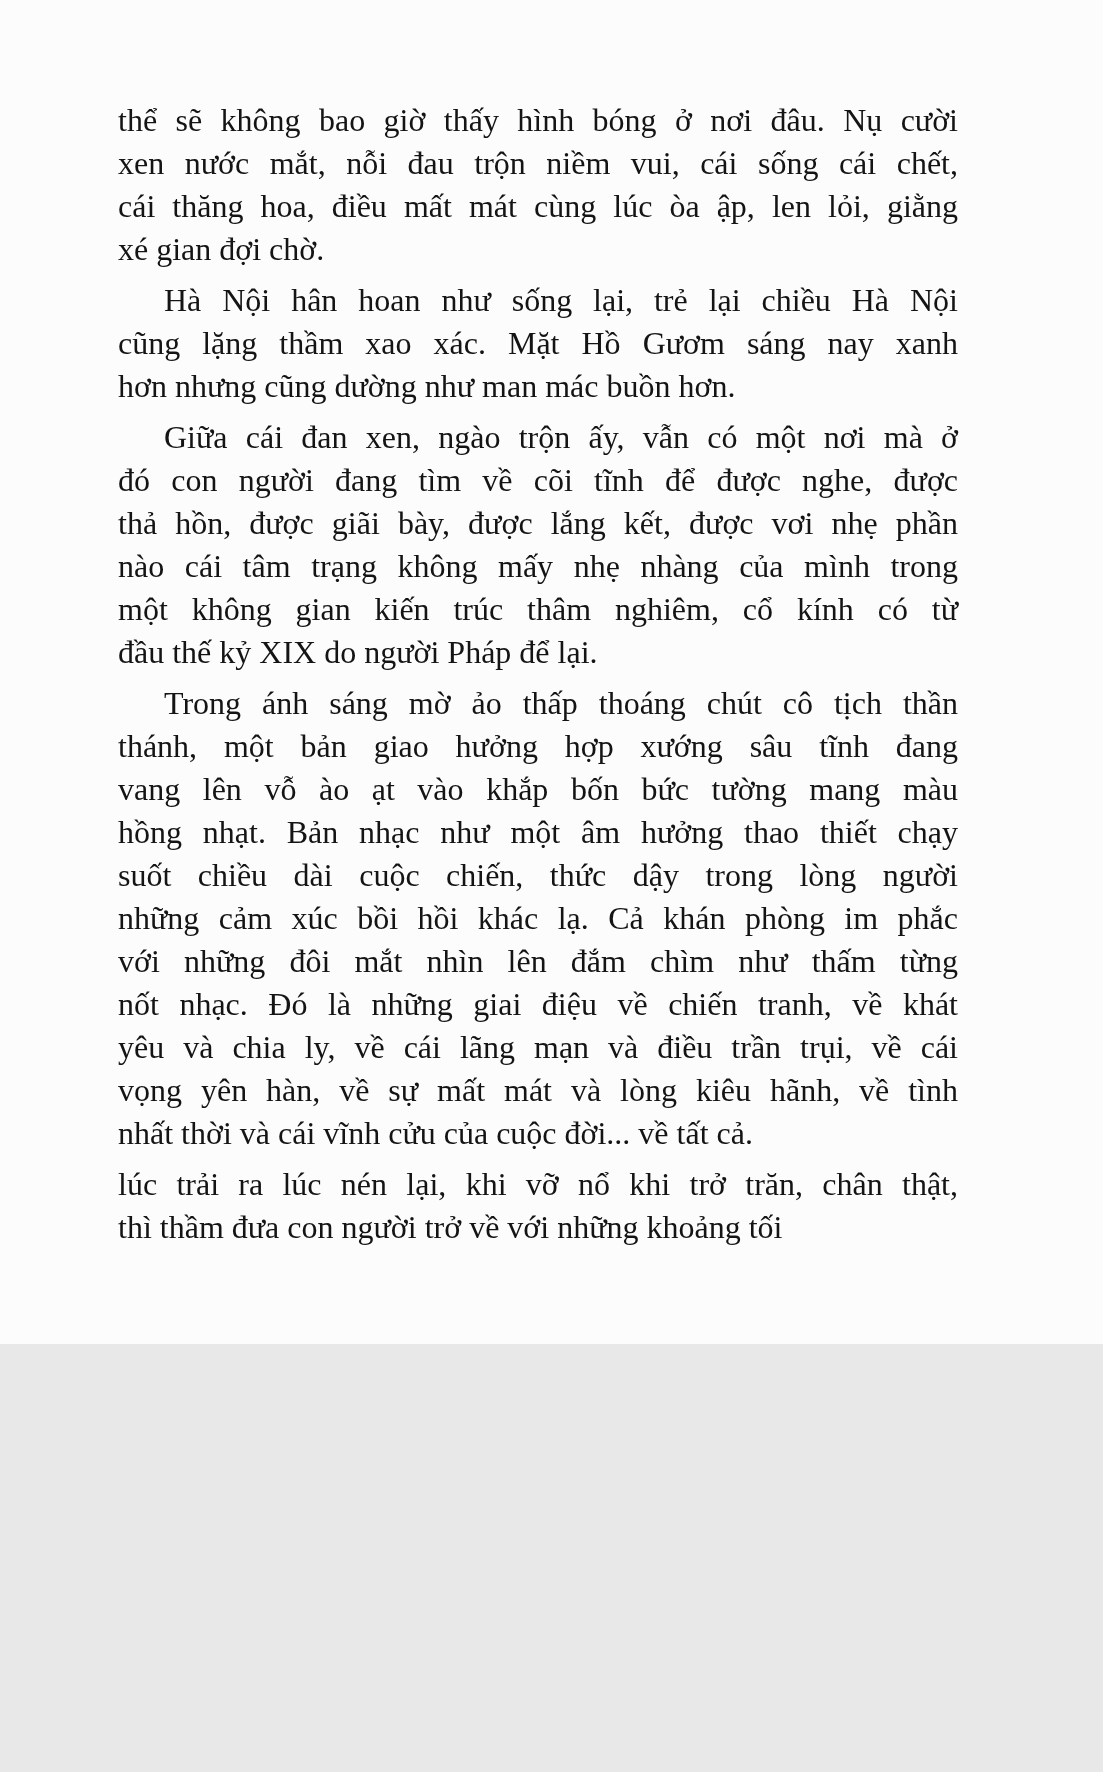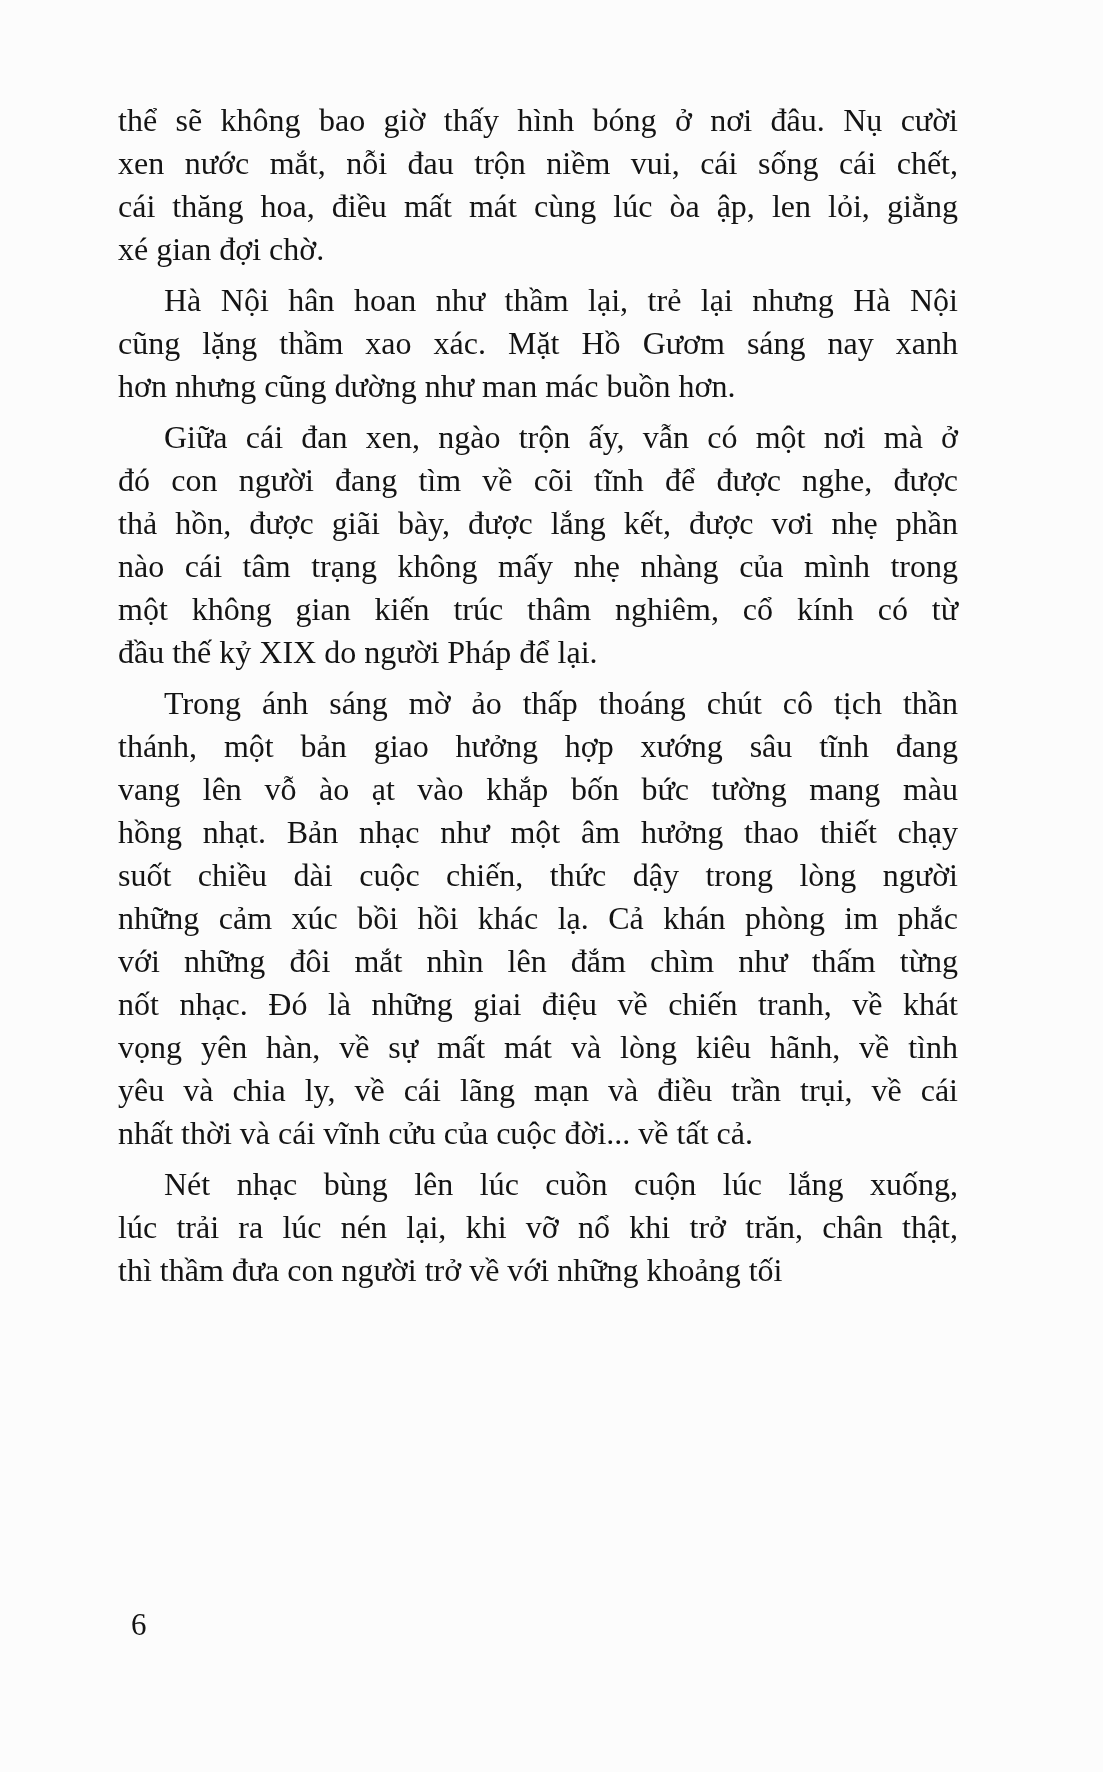--- a/index.html
+++ b/index.html
@@ -3,21 +3,21 @@
 <meta charset="utf-8">
 <style>
   html, body {
     margin: 0;
     padding: 0;
     background: #e8e8e8;
   }
   .page {
     position: relative;
     width: 1103px;
-    height: 1772px;
+    height: 1344px;
     margin: 0 auto;
     background: #fcfcfc;
     color: #141414;
     font-family: "Liberation Serif", "DejaVu Serif", serif;
     overflow: hidden;
   }
   .text-block {
     position: absolute;
     left: 118px;
     top: 99px;
@@ -53,45 +53,44 @@
 
 <div class="page">
   <div class="text-block">
       <div class="paragraph">
         <div class="line">thể sẽ không bao giờ thấy hình bóng ở nơi đâu. Nụ cười</div>
         <div class="line">xen nước mắt, nỗi đau trộn niềm vui, cái sống cái chết,</div>
         <div class="line">cái thăng hoa, điều mất mát cùng lúc òa ập, len lỏi, giằng</div>
         <div class="line last">xé gian đợi chờ.</div>
       </div>
       <div class="paragraph">
-        <div class="line indent">Hà Nội hân hoan như thầm lại, trẻ lại nhưng Hà Nội</div>
+        <div class="line indent">Hà Nội hân hoan như sống lại, trẻ lại chiều Hà Nội</div>
         <div class="line">cũng lặng thầm xao xác. Mặt Hồ Gươm sáng nay xanh</div>
         <div class="line last">hơn nhưng cũng dường như man mác buồn hơn.</div>
       </div>
       <div class="paragraph">
         <div class="line indent">Giữa cái đan xen, ngào trộn ấy, vẫn có một nơi mà ở</div>
         <div class="line">đó con người đang tìm về cõi tĩnh để được nghe, được</div>
         <div class="line">thả hồn, được giãi bày, được lắng kết, được vơi nhẹ phần</div>
         <div class="line">nào cái tâm trạng không mấy nhẹ nhàng của mình trong</div>
         <div class="line">một không gian kiến trúc thâm nghiêm, cổ kính có từ</div>
         <div class="line last">đầu thế kỷ XIX do người Pháp để lại.</div>
       </div>
       <div class="paragraph">
         <div class="line indent">Trong ánh sáng mờ ảo thấp thoáng chút cô tịch thần</div>
         <div class="line">thánh, một bản giao hưởng hợp xướng sâu tĩnh đang</div>
         <div class="line">vang lên vỗ ào ạt vào khắp bốn bức tường mang màu</div>
         <div class="line">hồng nhạt. Bản nhạc như một âm hưởng thao thiết chạy</div>
         <div class="line">suốt chiều dài cuộc chiến, thức dậy trong lòng người</div>
         <div class="line">những cảm xúc bồi hồi khác lạ. Cả khán phòng im phắc</div>
         <div class="line">với những đôi mắt nhìn lên đắm chìm như thấm từng</div>
         <div class="line">nốt nhạc. Đó là những giai điệu về chiến tranh, về khát</div>
+        <div class="line">yêu và chia ly, về cái lãng mạn và điều trần trụi, về cái</div>
         <div class="line">vọng yên hàn, về sự mất mát và lòng kiêu hãnh, về tình</div>
-        <div class="line">yêu và chia ly, về cái lãng mạn và điều trần trụi, về cái</div>
         <div class="line last">nhất thời và cái vĩnh cửu của cuộc đời... về tất cả.</div>
       </div>
       <div class="paragraph">
-        <div class="line indent">Nét nhạc bùng lên lúc cuồn cuộn lúc lắng xuống,</div>
         <div class="line">lúc trải ra lúc nén lại, khi vỡ nổ khi trở trăn, chân thật,</div>
         <div class="line last">thì thầm đưa con người trở về với những khoảng tối</div>
       </div>
     </div>
   <div class="page-number">6</div>
 </div>
 
 </body></html>

